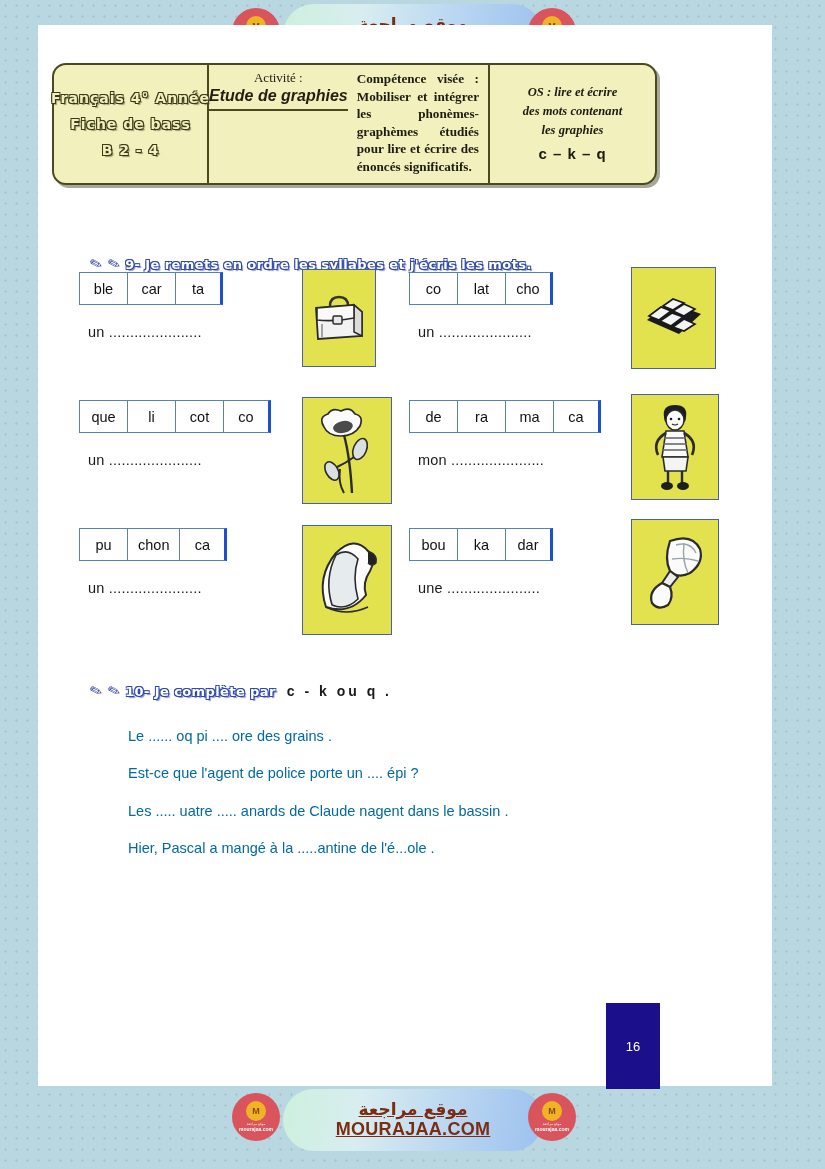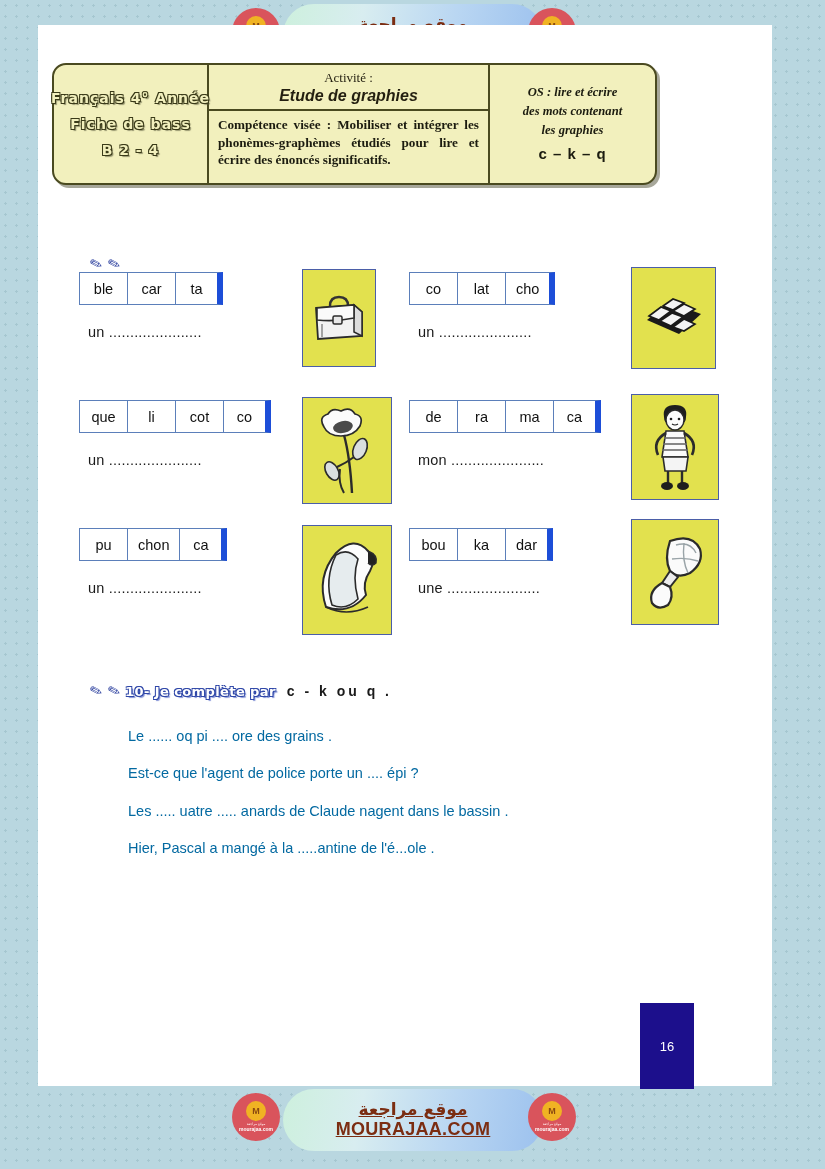--- a/index.html
+++ b/index.html
@@ -63,21 +63,21 @@
   .ib-left div{
     font-family:"DejaVu Sans",sans-serif;font-size:14px;color:#f2f0bd;font-weight:bold;
     text-shadow:
       -1px -1px 0 #3a3a18, 1px -1px 0 #3a3a18,
       -1px  1px 0 #3a3a18, 1px  1px 0 #3a3a18,
        2px  2px 1px rgba(90,90,60,.6);
     letter-spacing:1px;white-space:nowrap;
   }
   .ib-mid{
     flex:1;border-right:2px solid #4a4a20;box-sizing:border-box;
-    display:flex;flex-direction:column;
+    display:flex;
   }
   .ib-mid-top{
     height:46px;border-bottom:2px solid #4a4a20;box-sizing:border-box;
     display:flex;flex-direction:column;align-items:center;justify-content:center;
     color:#231f10;
   }
   .ib-act-label{font-family:"Liberation Serif",serif;font-size:13px;}
   .ib-act-title{font-family:"Liberation Sans",sans-serif;font-size:16px;font-weight:bold;font-style:italic;margin-top:1px;}
   .ib-mid-bot{
     flex:1;padding:5px 9px 4px 9px;box-sizing:border-box;
@@ -115,37 +115,37 @@
   .ex9{position:absolute;left:52px;top:272px;width:660px;}
   .ex9-row{display:flex;margin-bottom:14px;}
   .ex9-col{width:330px;position:relative;}
   .syl-table{display:flex;margin-left:27px;}
   .syl-cell{
     border:1px solid #5b7fba;border-right:none;box-sizing:border-box;
     height:33px;min-width:48px;padding:0 10px;
     display:flex;align-items:center;justify-content:center;
     font-size:14.5px;color:#111;background:#fff;
   }
-  .syl-cell:last-child{border-right:6px solid #1d4ed8;}
+  .syl-cell:last-child{border-right:3px solid #1d4ed8;}
   .answer-line{
     margin-left:36px;margin-top:19px;font-size:14.5px;color:#1a1a1a;
     letter-spacing:.2px;
   }
   .pic-frame{
     position:absolute;background:#e2e14e;border:1px solid #4b5ea8;
     display:flex;align-items:center;justify-content:center;overflow:hidden;
   }
 
   
   .ex10-lines{position:absolute;left:128px;top:728px;width:600px;}
   .ex10-lines p{margin:0 0 20px 0;font-size:14.5px;color:#0369a1;line-height:1.2;}
 
   
   .pagenum{
-    position:absolute;left:640px;top:1003px;width:54px;height:86px;
+    position:absolute;left:606px;top:1003px;width:54px;height:86px;
     background:#1c0f8c;color:#ffffff;
     display:flex;align-items:center;justify-content:center;
     font-size:13px;
   }
 </style>
 </head>
 <body>
 
 <div class="banner top">
   <div class="banner-pill"></div>
@@ -184,20 +184,21 @@
     <div>OS : lire et écrire</div>
     <div>des mots contenant</div>
     <div>les graphies</div>
     <div class="graphs">c – k – q</div>
   </div>
 </div>
 
 <div class="ex-head" style="left:90px;top:255px;">
   <span class="pencil">✎</span>
   <span class="pencil">✎</span>
+  <span class="ex-title">9- Je remets en ordre les syllabes et j'écris les mots.</span>
 </div>
 
 <div class="ex9">
 
   <div class="ex9-row">
     <div class="ex9-col" style="height:112px;">
       <div class="syl-table">
         <div class="syl-cell">ble</div>
         <div class="syl-cell">car</div>
         <div class="syl-cell">ta</div>

